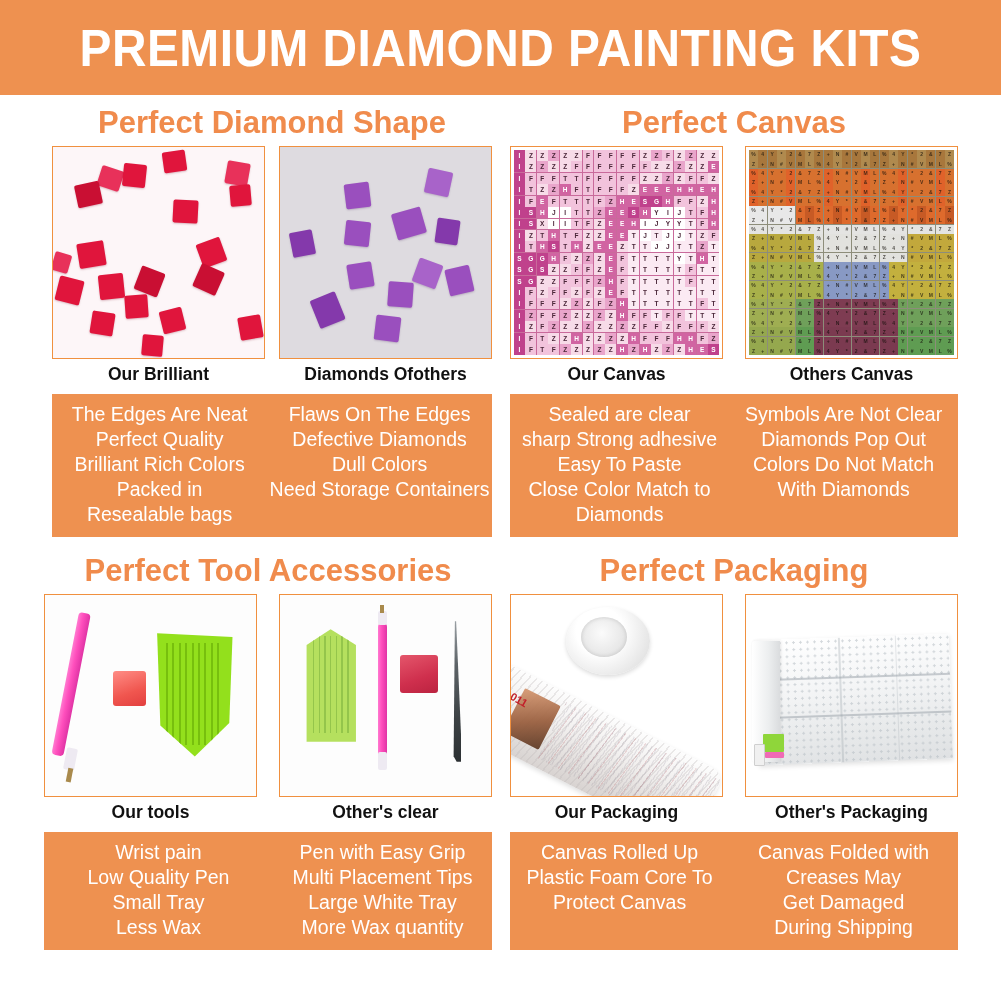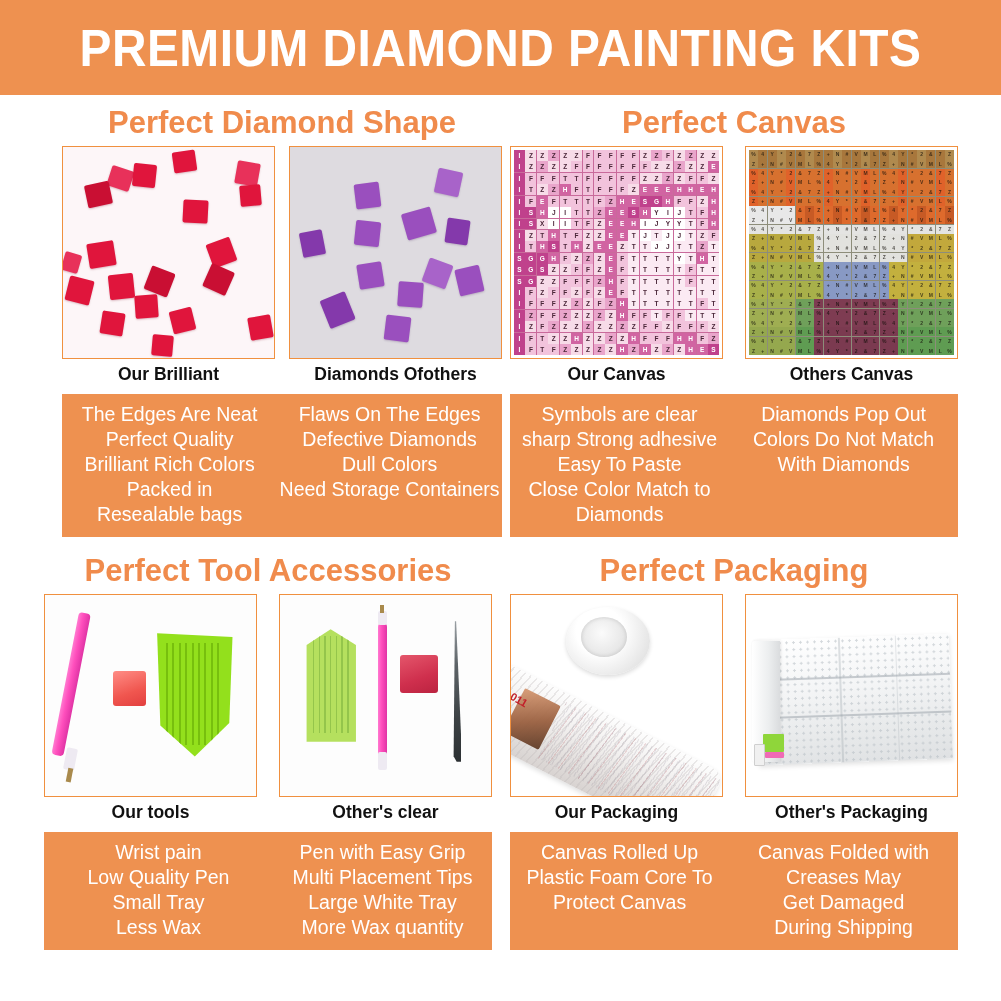--- a/index.html
+++ b/index.html
@@ -61,21 +61,21 @@
     color: #ffffff;
     font-size: 19.5px;
     line-height: 25px;
     text-align: center;
     padding: 8px 2px 10px 2px;
   }
   .text-box .line { white-space: nowrap; }
   .text-box.wide { width: 232px; }
 
   
-  #quad-diamonds  { left: 62px;  top: 100px; width: 440px; }
+  #quad-diamonds  { left: 52px;  top: 100px; width: 440px; }
   #quad-canvas    { left: 510px; top: 100px; width: 448px; }
   #quad-tools     { left: 44px;  top: 548px; width: 448px; }
   #quad-packaging { left: 510px; top: 548px; width: 448px; }
 
   #quad-canvas .photo-box, #quad-diamonds .photo-box { height: 213px; }
   #quad-tools .photo-box, #quad-packaging .photo-box { height: 203px; }
 
   
   .ph-reddrills { background: #fdf6f8; }
   .ph-reddrills .drill {
@@ -1097,27 +1097,28 @@
       </div>
     </div>
 
     <div class="caption-row">
       <div class="caption">Our Canvas</div>
       <div class="caption">Others Canvas</div>
     </div>
 
     <div class="text-row">
       <div class="text-box">
-        <div class="line">Symbols are clear</div>
+        <div class="line">Sealed are clear</div>
         <div class="line">sharp Strong adhesive</div>
         <div class="line">Easy To Paste</div>
         <div class="line">Close Color Match to</div>
         <div class="line">Diamonds</div>
       </div>
       <div class="text-box wide">
+        <div class="line">Symbols Are Not Clear</div>
         <div class="line">Diamonds Pop Out</div>
         <div class="line">Colors Do Not Match</div>
         <div class="line">With Diamonds</div>
       </div>
     </div>
   </div>
 
   <div class="quad" id="quad-tools">
     <div class="quad-title">Perfect Tool Accessories</div>
 

